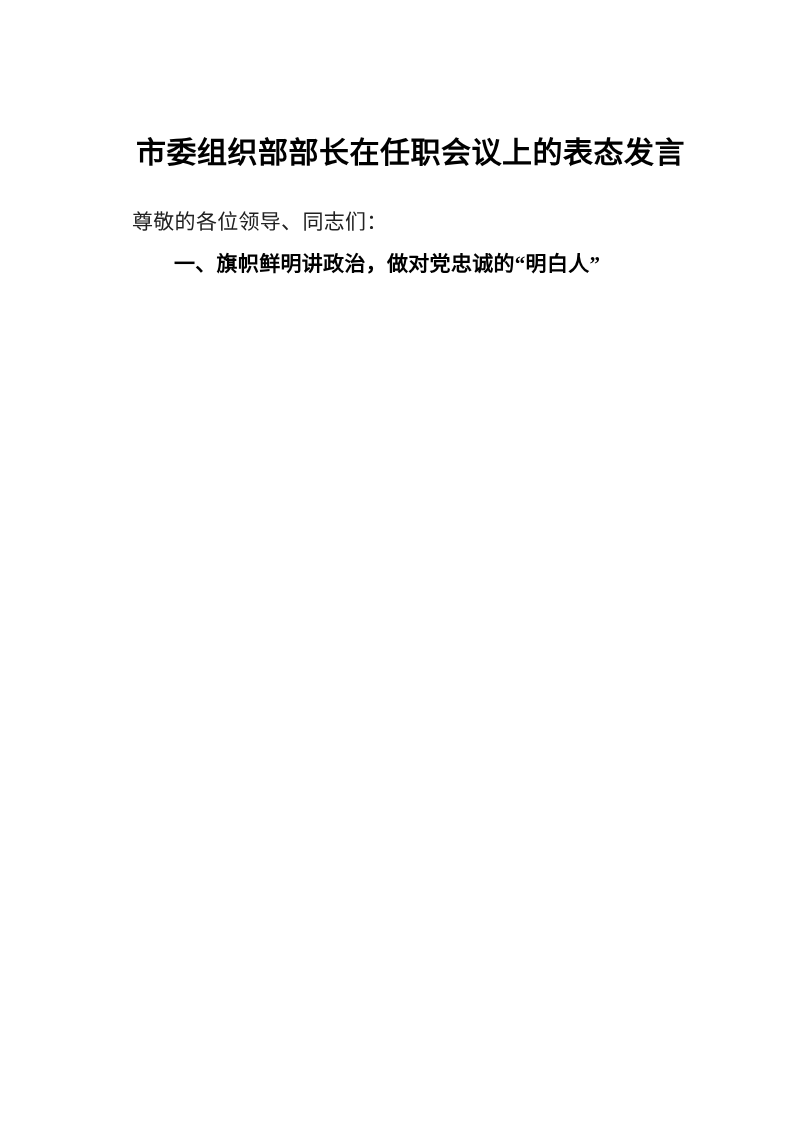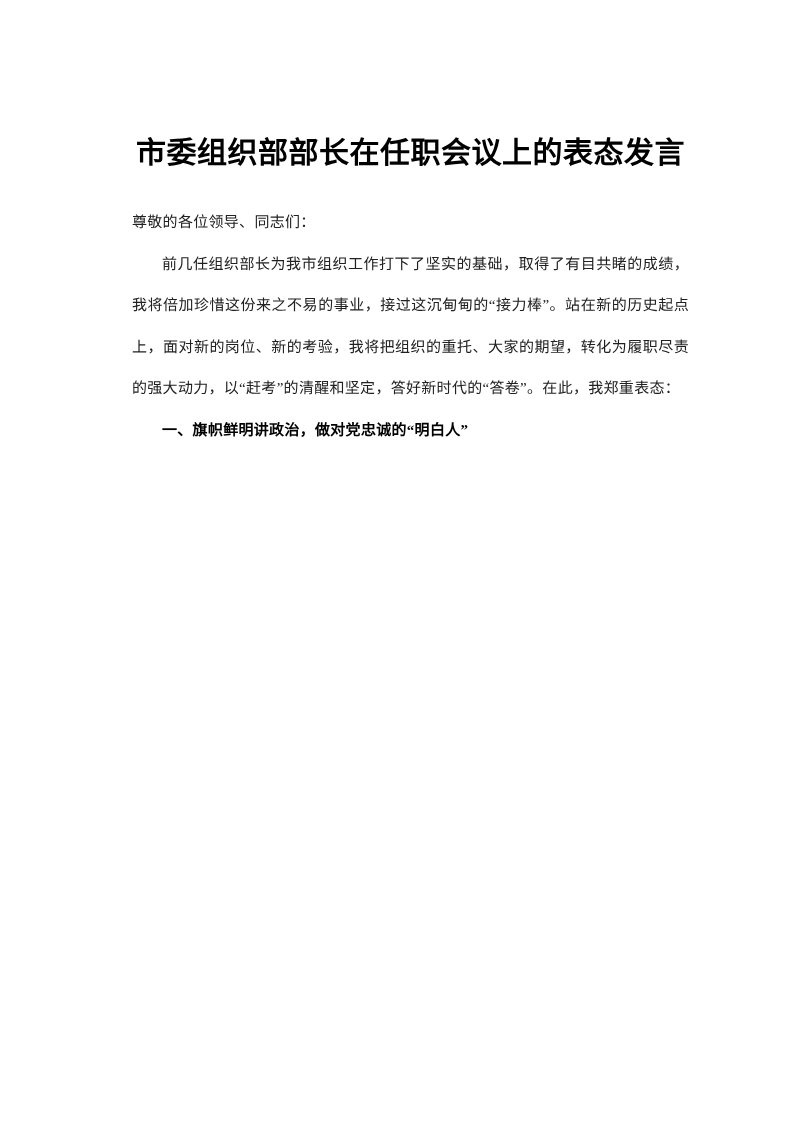--- a/index.html
+++ b/index.html
@@ -25,21 +25,21 @@
     padding: 0;
     font-size: 30px;
     line-height: 42px;
     font-weight: 700;
     text-align: center;
     color: #000000;
     letter-spacing: 0.5px;
   }
   .doc-body {
     margin-top: 28px;
-    font-size: 15px;
+    font-size: 21px;
     line-height: 41.6px;
     text-align: justify;
     letter-spacing: 0.3px;
   }
   .doc-body p {
     margin: 0;
     padding: 0;
     text-indent: 2em;
   }
   .doc-body p.salutation {
@@ -53,19 +53,18 @@
 </head>
 <body>
 
 <div class="page">
   <h1 class="doc-title">市委组织部部长在任职会议上的表态发言</h1>
 
   <div class="doc-body">
     <p class="salutation">尊敬的各位领导、同志们：</p>
 
 
-    <p>前几任组织部长为我市组织工作打下了坚实的基础，取得了有目共睹的成绩，我将倍加珍惜这份来之不易的事业，接过这沉甸甸的“接力棒”。站在新的历史起点上，面对新的岗位、新的考验，我将把组织的重托、大家的期望，转化为履职尽责的强大动力，以“赶考”的清醒和坚定，答好新时代的“答卷”。在此，我郑重表态：</p>
 
     <p class="heading">一、旗帜鲜明讲政治，做对党忠诚的“明白人”</p>
 
 
   </div>
 </div>
 
 </body></html>

